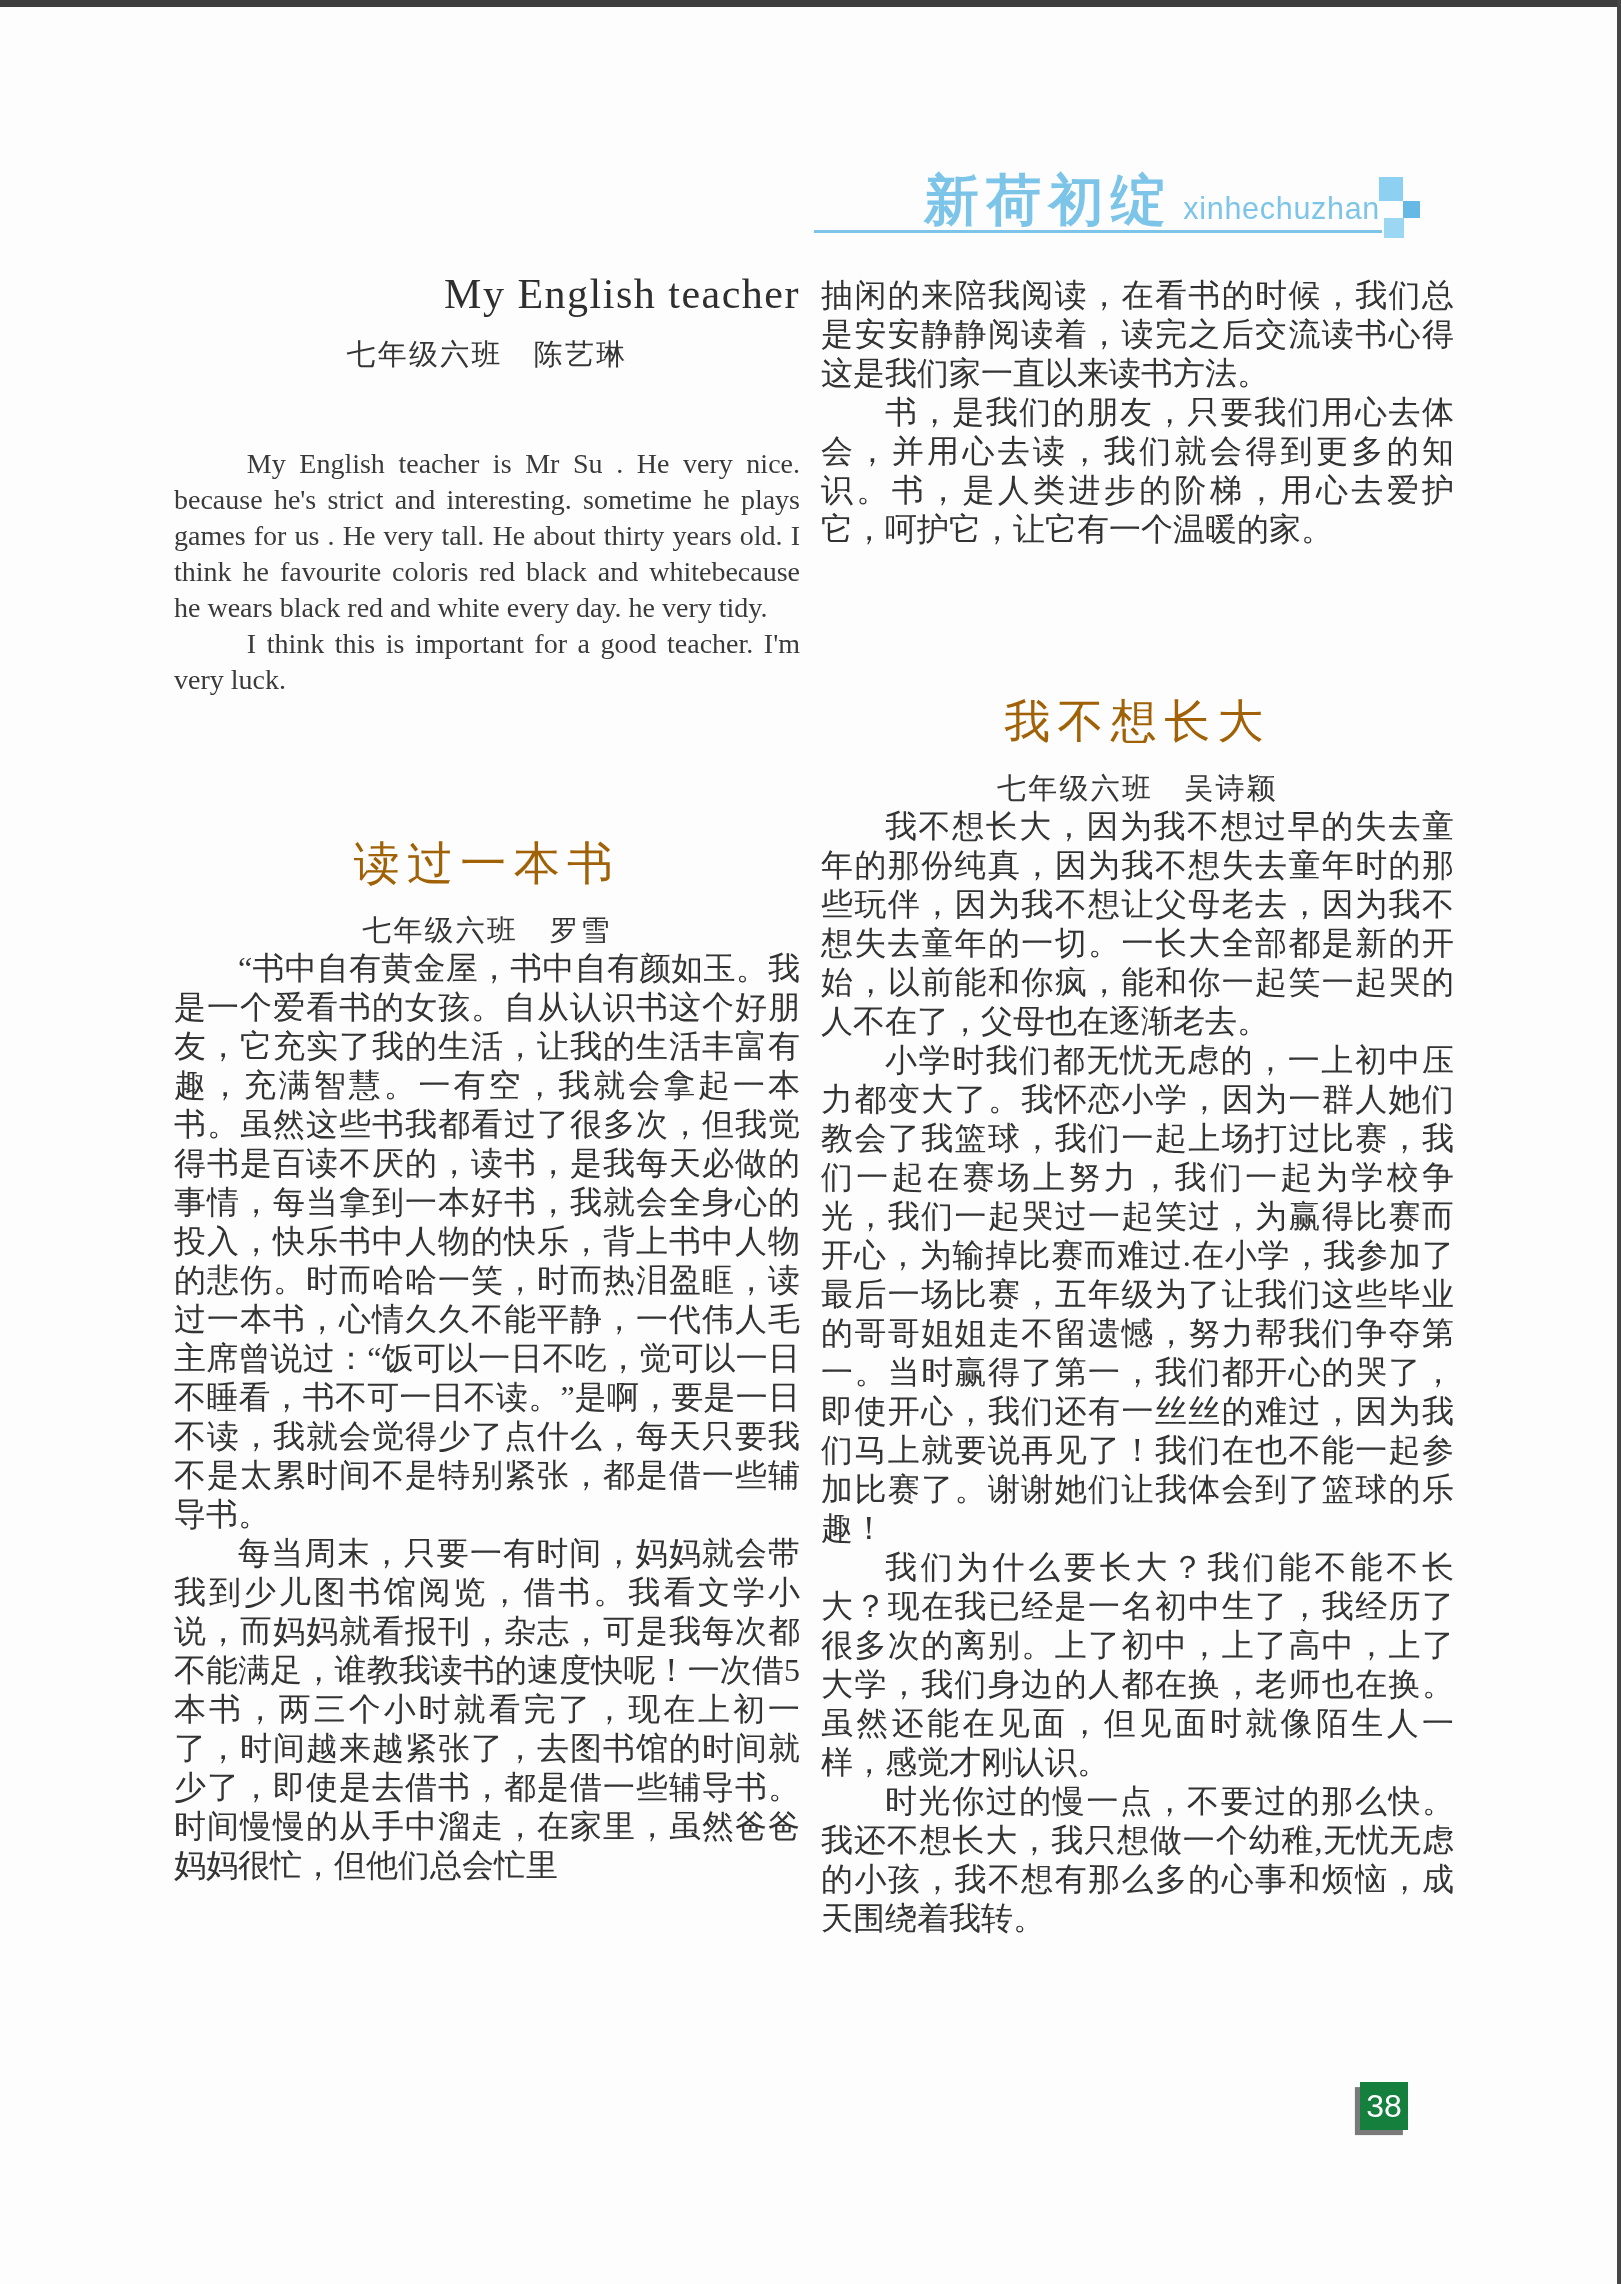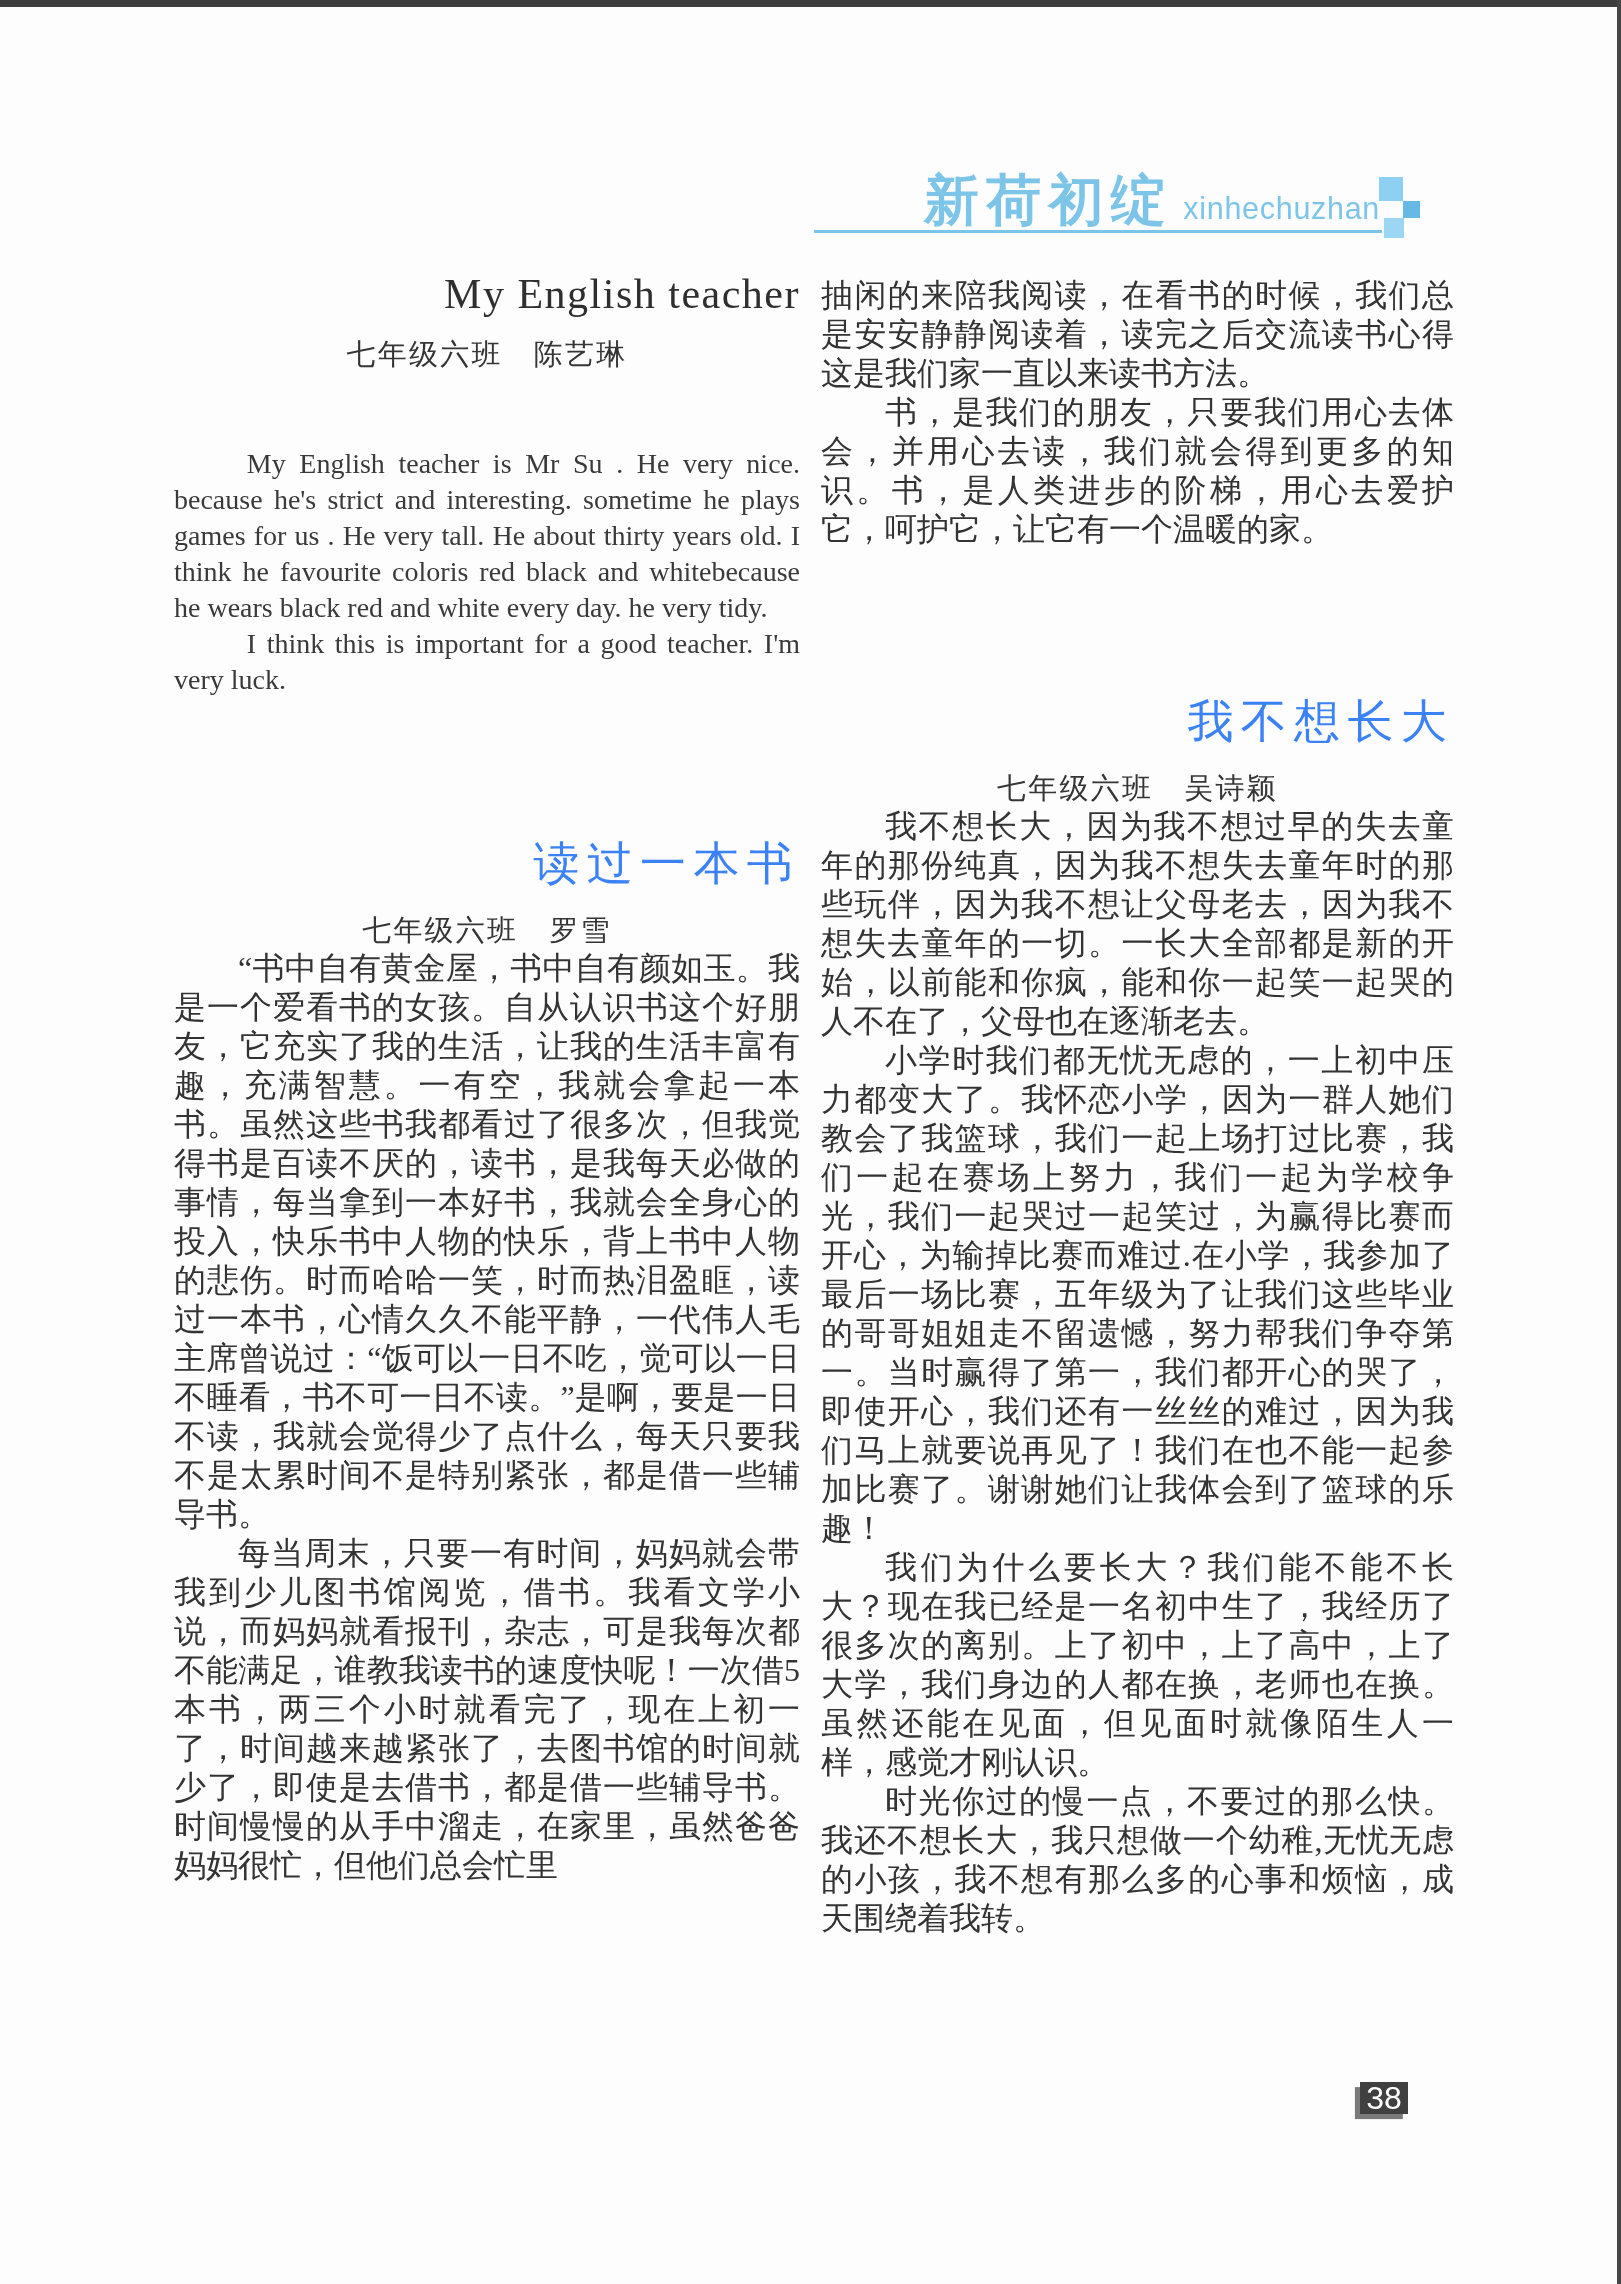--- a/index.html
+++ b/index.html
@@ -39,21 +39,21 @@
   .col-right{left:821px;top:276px;width:633px;}
 
   .title-en{
     margin:0 0 16px 0;
     font-size:42px;font-weight:normal;line-height:49px;
     text-align:right;letter-spacing:1.5px;color:#2f2f2f;
   }
   .title-cn{
     margin:0 0 20.3px 0;
     font-size:46px;font-weight:normal;line-height:55px;
-    text-align:right;letter-spacing:7.3px;color:#3b82f6;
+    text-align:center;letter-spacing:7.3px;color:#a16207;
   }
   .byline{
     font-size:29px;line-height:38px;text-align:center;
     letter-spacing:2.2px;color:#353535;
   }
   p.en{
     margin:0;font-size:28px;line-height:36px;
     text-align:justify;text-indent:2.6em;color:#3a3a3a;
   }
   p.en.first{margin-top:73px;}
@@ -62,21 +62,21 @@
     text-align:justify;text-indent:2em;color:#333333;
   }
   p.cn.noindent{text-indent:0;}
   .essay-second{margin-top:138px;}
   .essay-third{margin-top:145px;}
   .essay-body-start-cn{margin-top:54px;}
 
   
   .page-number{
     position:absolute;left:1360px;top:2082px;
-    width:48px;height:32px;background:#404040;
+    width:48px;height:48px;background:#15803d;
     box-shadow:-5.1px 5.1px 0 #7a7a7a;
     display:flex;align-items:center;justify-content:center;
   }
   .page-number span{
     font-family:"Liberation Sans","DejaVu Sans",sans-serif;
     font-size:32px;color:#ffffff;
   }
 </style>
 </head>
 <body>

